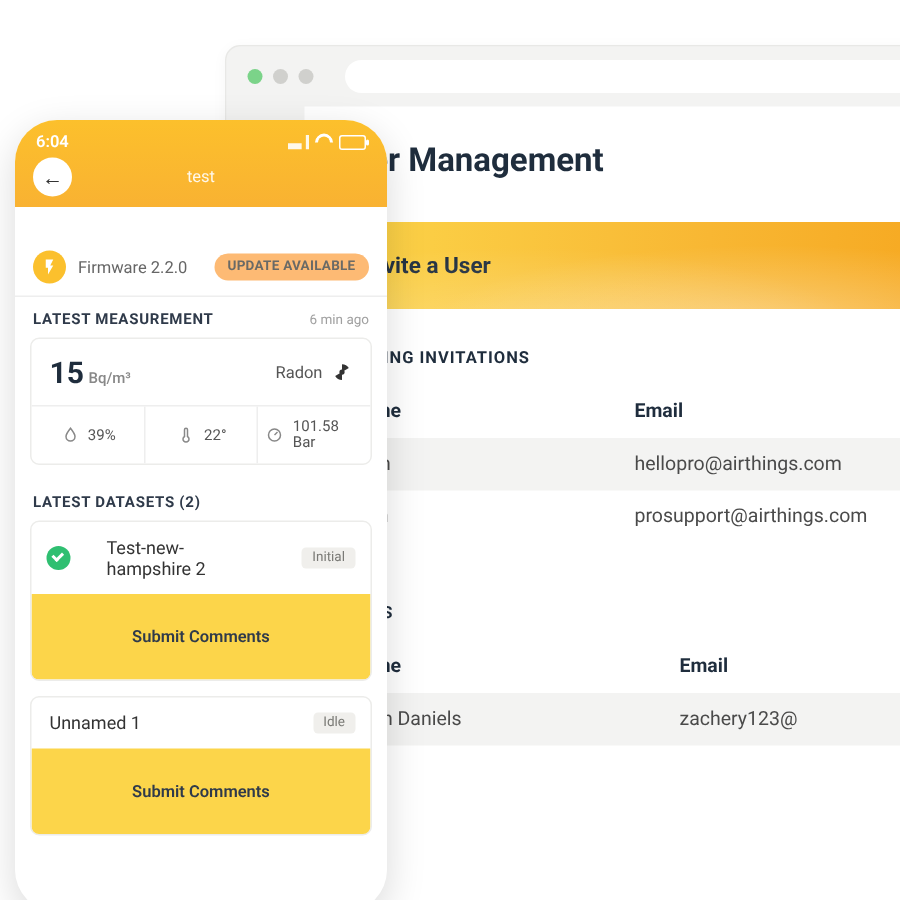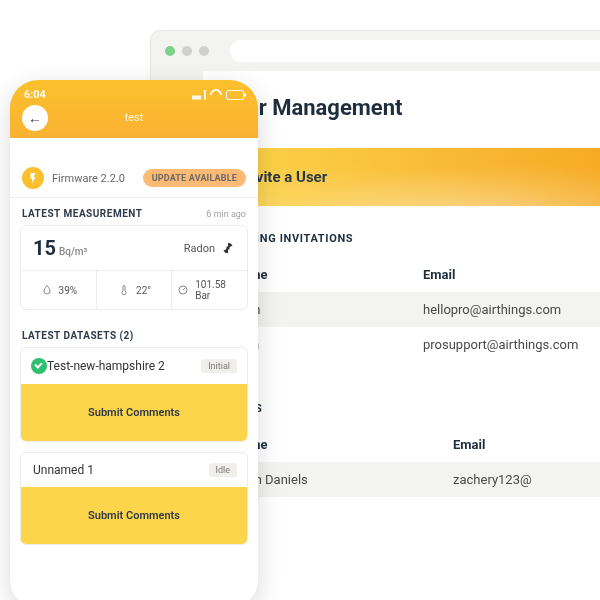--- a/index.html
+++ b/index.html
@@ -60,21 +60,21 @@
   .measure-top { display:flex; justify-content:space-between; align-items:center; padding:10px 12px;}
   .measure-val { font-size:20px; font-weight:700; color:#1f2d3d; }
   .measure-val .u { font-size:10px; font-weight:500; color:#888; margin-left:3px;}
   .measure-type { font-size:11px; color:#555; display:flex; gap:6px; align-items:flex-end;}
   .measure-row2 { display:flex; border-top:1px solid #eee;}
   .chip { flex:1; display:flex; gap:5px; align-items:center; justify-content:center; padding:8px 4px; font-size:10px; color:#555;}
   .chip + .chip { border-left:1px solid #eee;}
   .chip-ico { width:14px; height:14px; display:inline-flex; align-items:center; justify-content:center; color:#888;}
 
   .ds-card { margin:0 10px 10px; border:1px solid #ececea; border-radius:6px; overflow:hidden; background:#fff;}
-  .ds-top { display:flex; align-items:center; gap:0; padding:10px 10px;}
+  .ds-top { display:flex; align-items:center; gap:24px; padding:10px 10px;}
   .ds-check { width:16px; height:16px; border-radius:50%; background:#2fbf71; position:relative;}
   .ds-check::after{content:"";position:absolute;left:4px;top:4px;width:5px;height:3px;border-left:2px solid #fff;border-bottom:2px solid #fff;transform:rotate(-45deg);}
   .ds-title { font-size:12px; color:#333; flex:1;}
   .ds-tag { font-size:9px; background:#f0efec; color:#7a7a76; padding:2px 7px; border-radius:3px;}
   .ds-cust { border-top:1px solid #eee; padding:8px 10px; font-size:10px; color:#555;}
   .ds-cust b{font-weight:700;color:#333;}
   .ds-submit { background:#fcd54a; text-align:center; font-size:11px; font-weight:600; color:#2f3a4a; padding:22px;}
 
   .start-btn { margin:14px 14px 16px; border:2px solid #2fbf71; border-radius:24px; text-align:center; padding:11px; font-size:13px; font-weight:700; letter-spacing:.08em; color:#2fbf71; display:flex; align-items:center; justify-content:center; gap:8px; background:#f4fdf8;}
   .flask { width:12px; height:14px; position:relative;}

